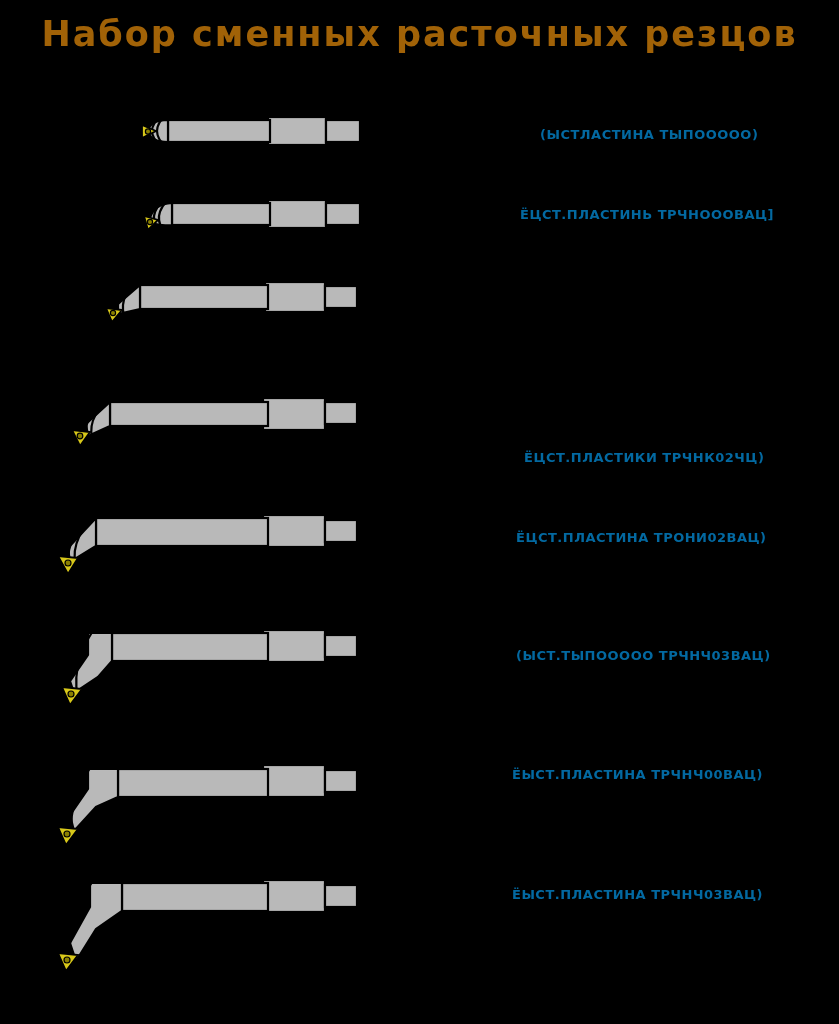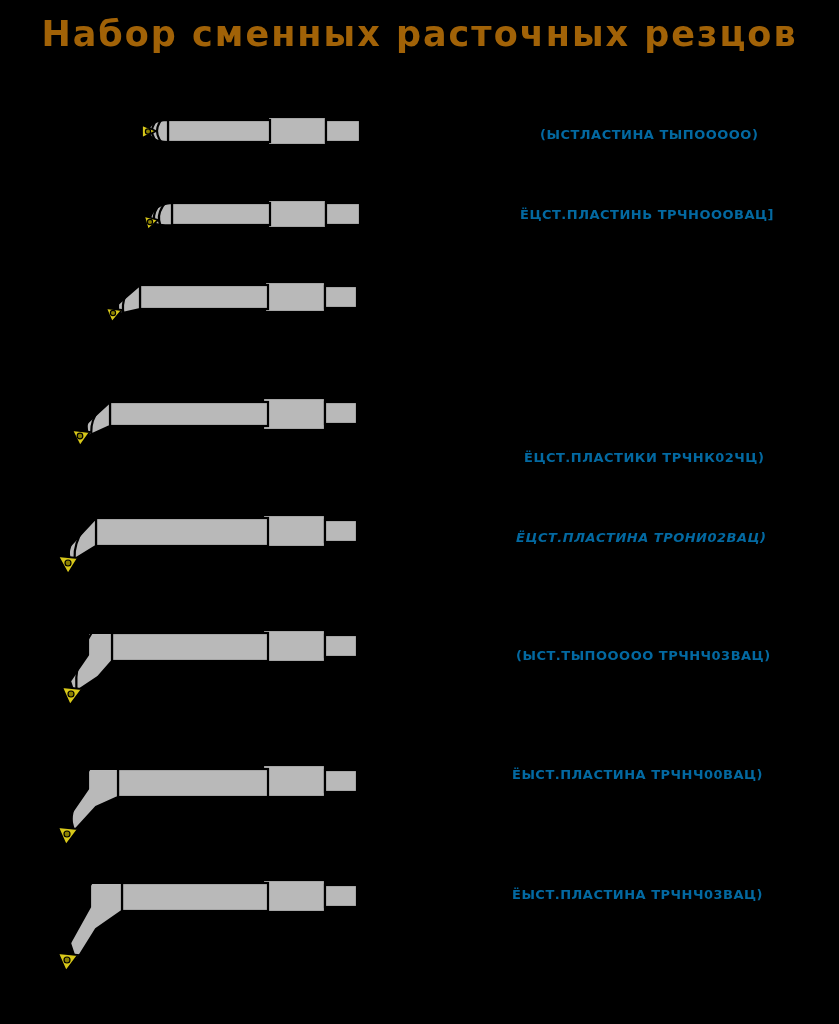--- a/index.html
+++ b/index.html
@@ -116,21 +116,21 @@
     <rect class="body-fill" x="110" y="22" width="158" height="24"></rect>
     <path class="body-fill" d="M110 22 L86 44 L88 56 L110 46 Z"></path>
     <path class="arc" d="M104 20 Q80 40 88 62"></path>
     <path class="arc" d="M110 18 Q84 40 94 64"></path>
     <path class="insert-fill" d="M72 50 L90 52 L80 66 Z"></path>
     <circle class="insert-hole" cx="80" cy="56" r="2.8"></circle>
   </svg>
   <div class="label" style="left:524px; top:38px;margin-top:32px;">ЁЦСТ.ПЛАСТИКИ   ТРЧНК02ЧЦ)</div>
 </div>
 
-<div class="row" style="top:500px; height:120px;font-style:italic;">
+<div class="row" style="top:500px; height:120px;">
   <svg class="tool-svg" width="839" height="120">
     <rect class="shank-fill" x="263" y="15" width="62" height="32"></rect>
     <rect class="shank-fill" x="325" y="20" width="32" height="22"></rect>
     <rect class="body-fill" x="96" y="18" width="172" height="28"></rect>
     <path class="body-fill" d="M96 18 L68 48 L70 62 L96 46 Z"></path>
     <path class="arc" d="M90 16 Q62 44 70 70"></path>
     <path class="arc" d="M96 14 Q66 44 78 72"></path>
     <path class="insert-fill" d="M58 56 L78 58 L68 74 Z"></path>
     <circle class="insert-hole" cx="68" cy="63" r="3"></circle>
   </svg>

